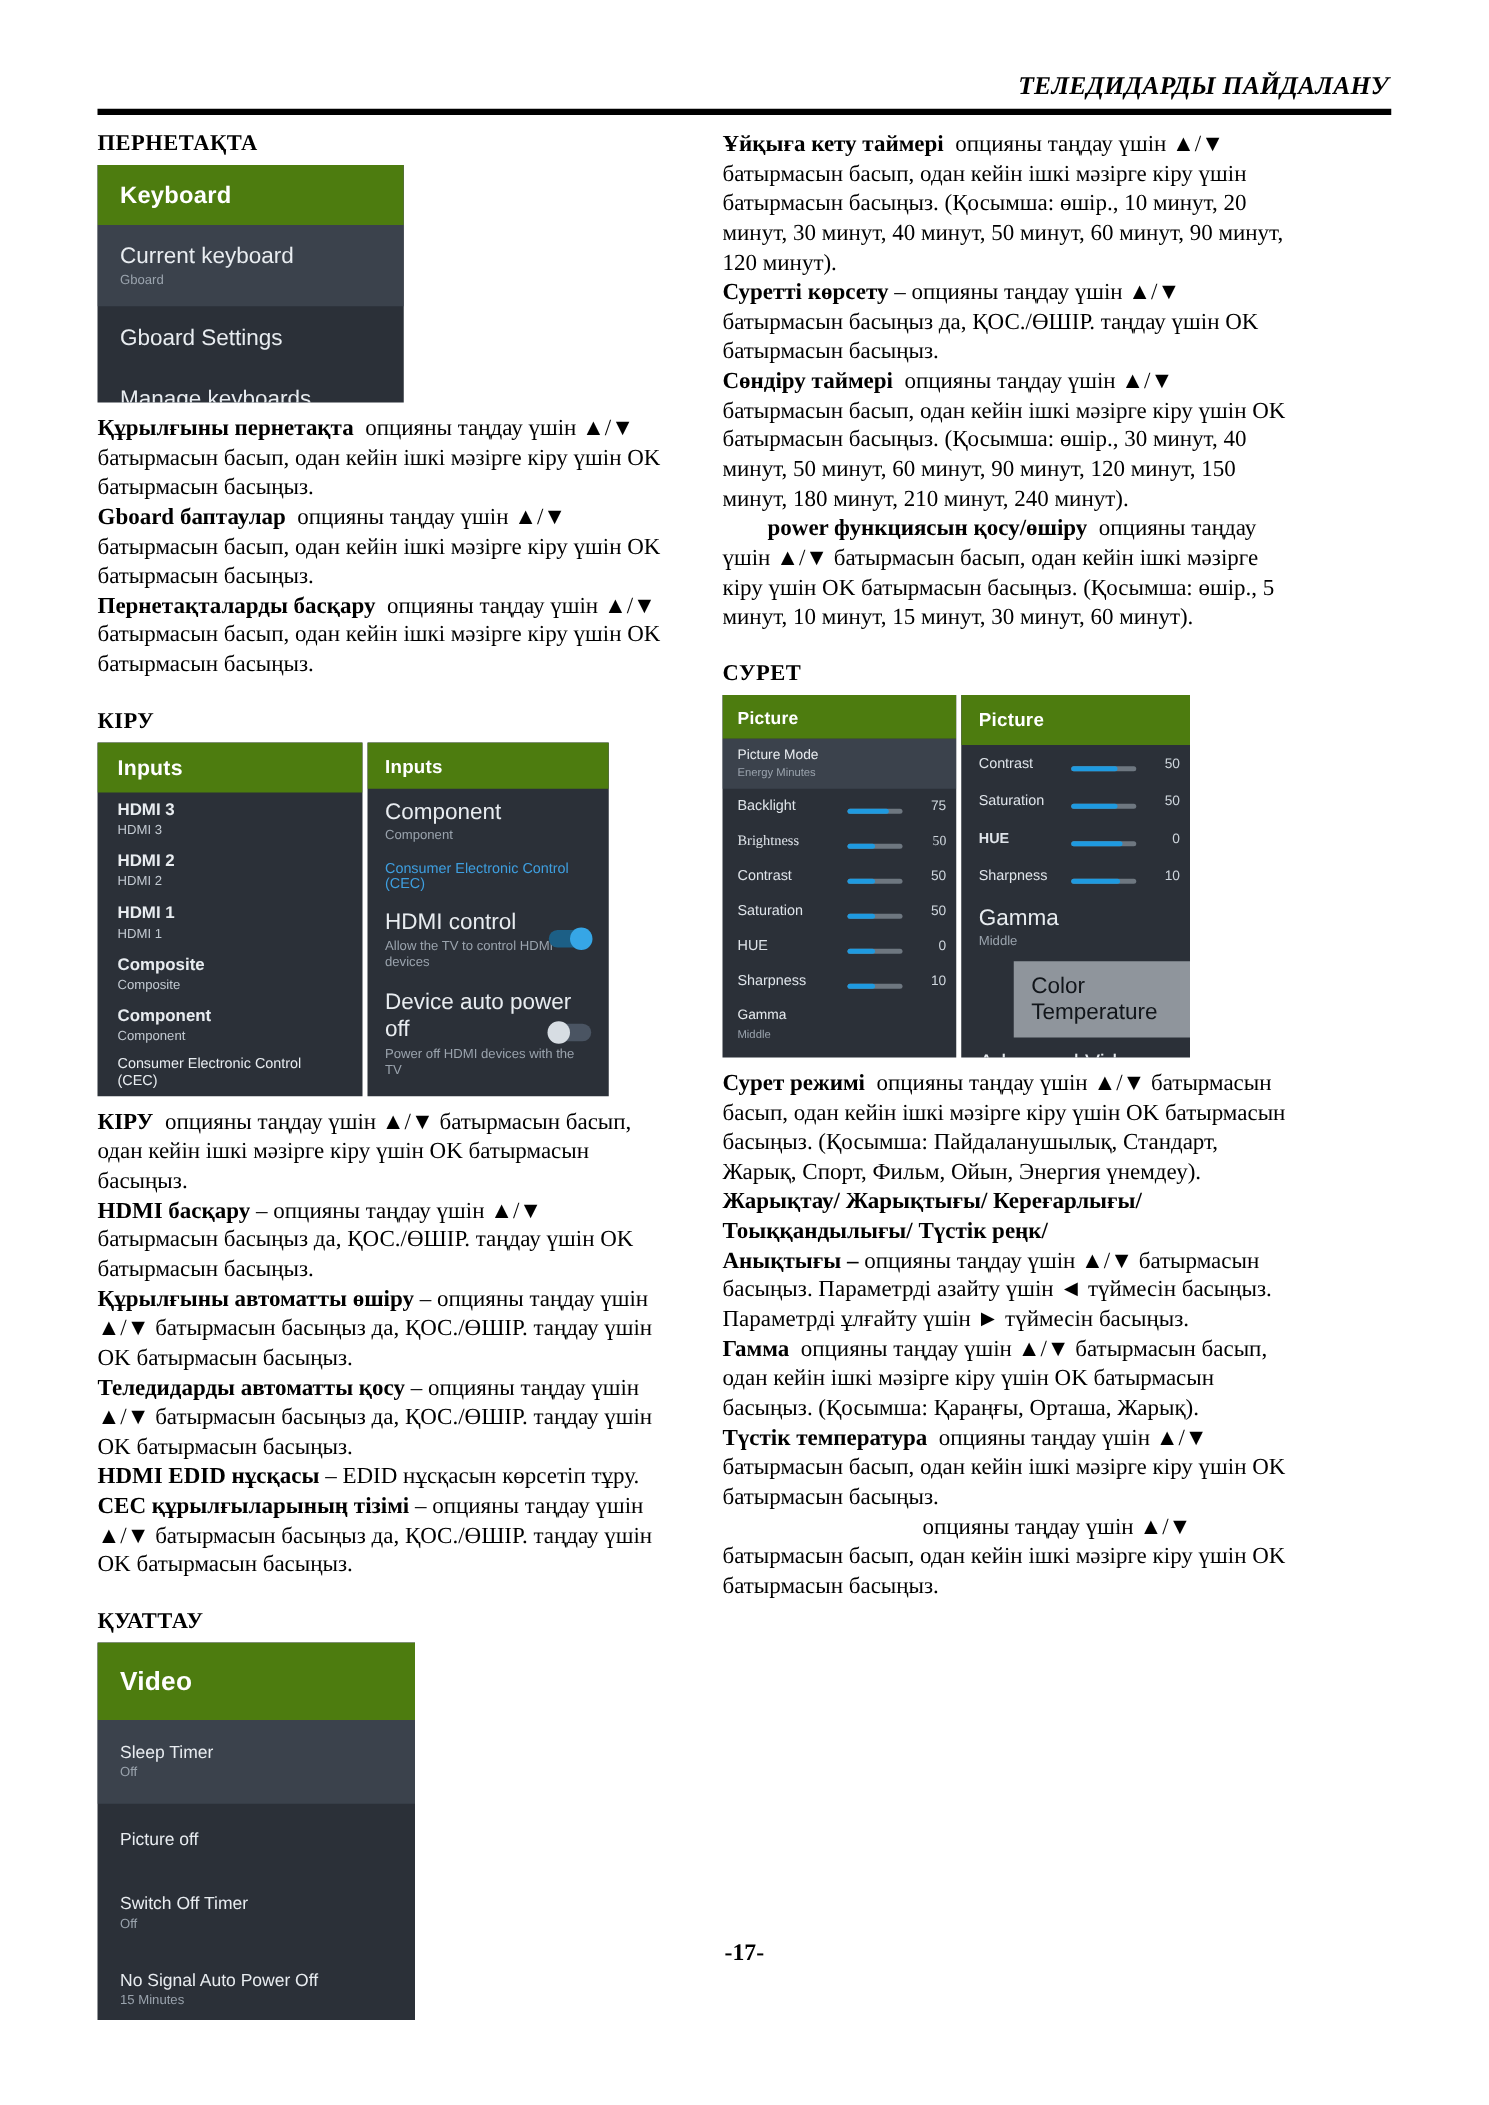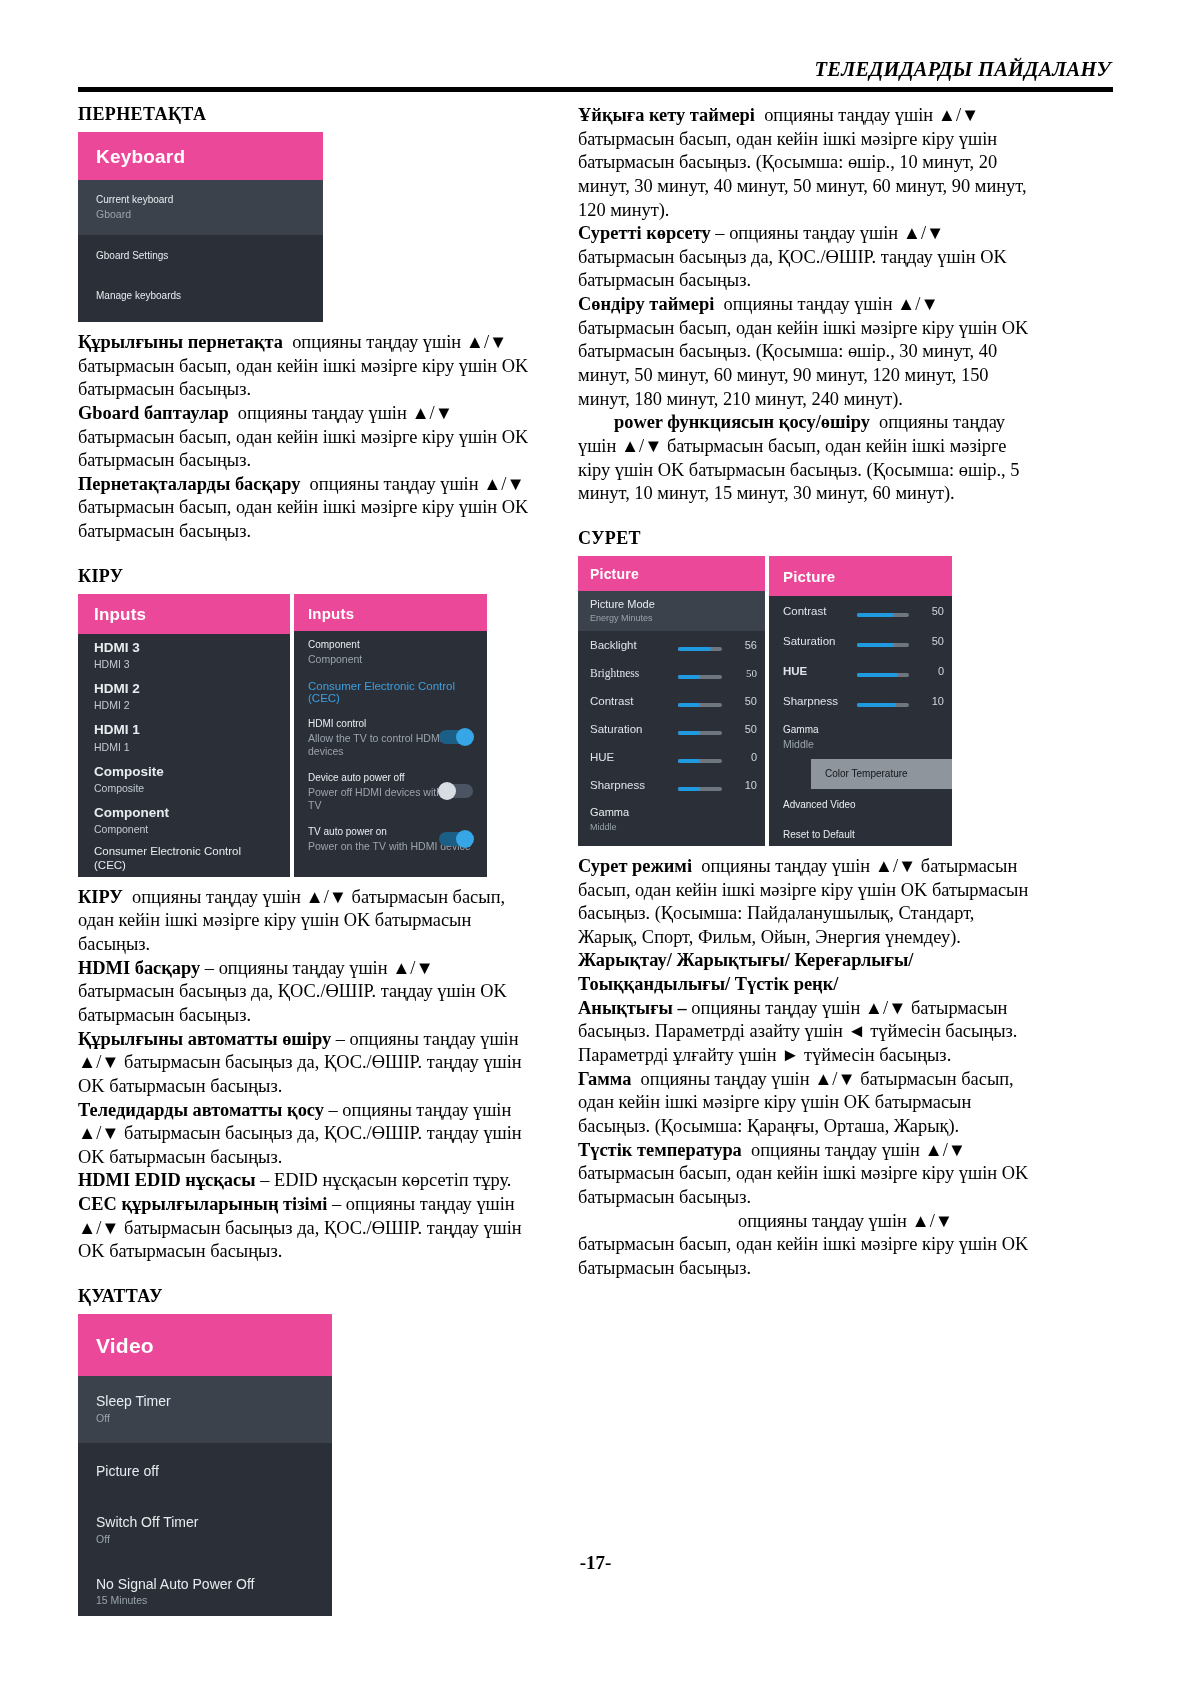--- a/index.html
+++ b/index.html
@@ -61,35 +61,35 @@
   
   .shot {
     background:#2b3038;
     color:#d8dde3;
     font-family:"Liberation Sans", sans-serif;
     position:relative;
     overflow:hidden;
     filter: blur(0.15px);
   }
   .shot .hdr {
-    background:#ec4899;
+    background:#4d7c0f;
     padding:14px 16px 12px 18px;
     font-size:19px;
     font-weight:bold;
     color:#ffffff;
     letter-spacing:0.2px;
   }
   .shot .row {
     padding:9px 16px 9px 18px;
     position:relative;
   }
   .shot .row.sel { background:#3b424c; }
   .shot .row.hl  { background:#8f959c; color:#11151a; }
   .shot .t1 {
-    font-size:10px; color:#e8ecf0; line-height:1.2;
+    font-size:18px; color:#e8ecf0; line-height:1.2;
   }
   .shot .t1.b { font-weight:bold; font-size:13.5px; }
   .shot .t2 {
     font-size:10.5px; color:#9aa3ad; line-height:1.25; margin-top:2px;
   }
   .shot .t2.light { color:#c3cad2; }
   .shot .blue { color:#3e9fe0; font-size:11.5px; }
 
   
   .sl-row { display:flex; align-items:flex-end; }
@@ -284,21 +284,21 @@
         <div class="row sel" style="padding:7px 10px 7px 12px;">
           <div class="t1" style="font-size:11px;">Picture Mode</div>
           <div class="t2" style="font-size:9px;">Energy Minutes</div>
         </div>
         <div class="row" style="padding:8px 8px 8px 12px;">
           <div class="sl-row">
             <span class="sl-lab">Backlight</span>
             <span class="sl-track">
                 <span class="sl-fill" style="width:75%"></span>
               </span>
-            <span class="sl-val">56</span>
+            <span class="sl-val">75</span>
           </div>
         </div>
         <div class="row" style="padding:8px 8px 8px 12px;font-family:Liberation Serif, serif;">
           <div class="sl-row">
             <span class="sl-lab">Brightness</span>
             <span class="sl-track">
                 <span class="sl-fill" style="width:50%"></span>
               </span>
             <span class="sl-val">50</span>
           </div>

